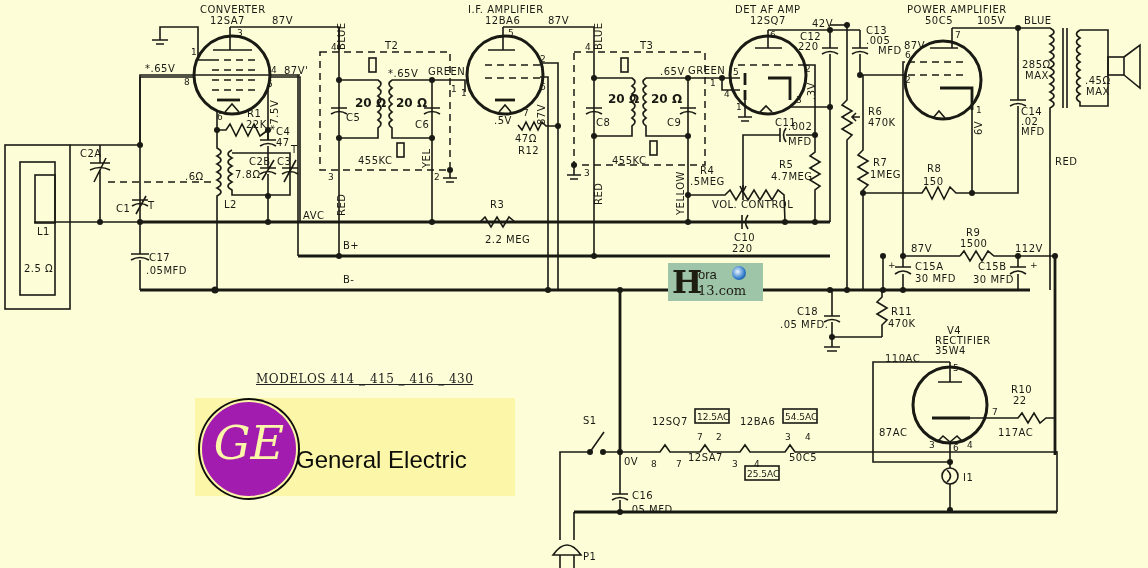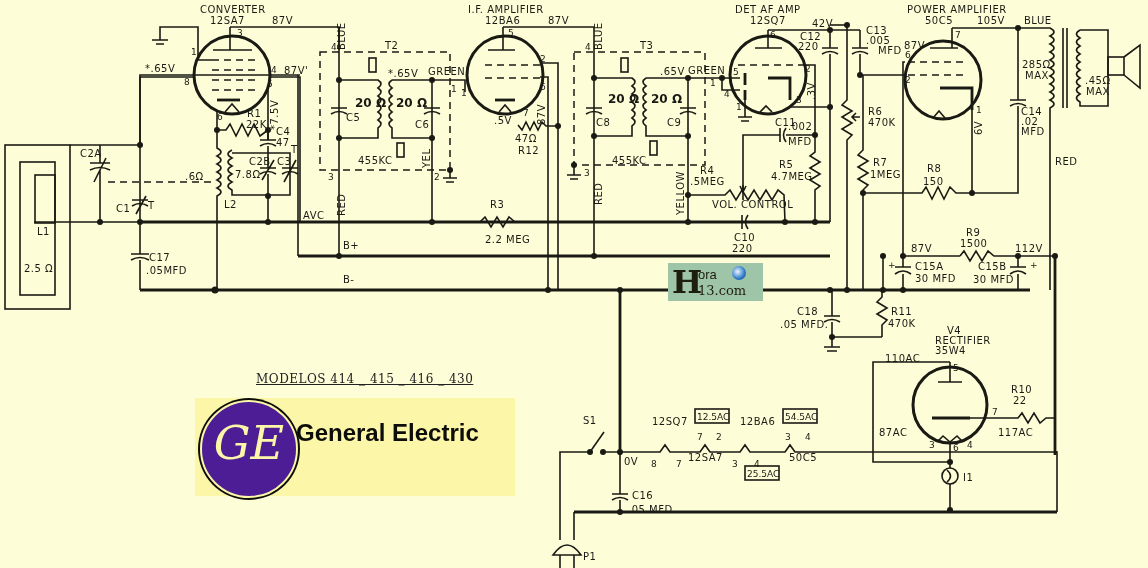--- a/index.html
+++ b/index.html
@@ -8,23 +8,23 @@
   .w{stroke:#1a1a14;stroke-width:1.6;fill:none;}
   .wt{stroke:#1a1a14;stroke-width:2.8;fill:none;}
   .dash{stroke:#1a1a14;stroke-width:1.5;fill:none;stroke-dasharray:7 5;}
   .tube{stroke:#1a1a14;stroke-width:3;fill:none;}
   .dot{fill:#1a1a14;}
   text.l{font-family:"DejaVu Sans",sans-serif;font-size:10px;fill:#1a1a14;letter-spacing:0.5px;}
   text.s{font-family:"DejaVu Sans",sans-serif;font-size:9px;fill:#1a1a14;}
   text.b{font-family:"DejaVu Sans",sans-serif;font-size:12px;font-weight:bold;fill:#1a1a14;}
   .models{position:absolute;left:256px;top:372px;font-family:"DejaVu Serif",serif;font-size:12px;color:#222;letter-spacing:0.5px;text-decoration:underline;}
   .ge-box{position:absolute;left:195px;top:398px;width:320px;height:98px;background:#fbf6a8;}
-  .ge-logo{position:absolute;left:200px;top:400px;width:94px;height:94px;border-radius:50%;background:#4c1d95;border:2px solid #fbf6a8;box-shadow:0 0 0 2px #0d0d0a;}
+  .ge-logo{position:absolute;left:200px;top:400px;width:94px;height:94px;border-radius:50%;background:#a21caf;border:2px solid #fbf6a8;box-shadow:0 0 0 2px #0d0d0a;}
   .ge-logo span{position:absolute;left:0;top:14px;width:94px;text-align:center;font-family:"DejaVu Serif",serif;font-style:italic;font-size:46px;color:#fbf6a8;}
-  .ge-name{position:absolute;left:296px;top:419px;font-family:"Liberation Sans",sans-serif;font-weight:bold;font-size:24px;color:#0d0d0a;}
+  .ge-name{position:absolute;left:296px;top:446px;font-family:"Liberation Sans",sans-serif;font-weight:normal;font-size:24px;color:#0d0d0a;}
   .hora{position:absolute;left:668px;top:263px;width:95px;height:38px;background:#9fc5a8;}
   .hora .h{position:absolute;left:4px;top:0px;font-family:"DejaVu Serif",serif;font-weight:bold;font-size:32px;color:#1d1d10;}
   .hora .t1{position:absolute;left:30px;top:4px;font-family:Liberation Sans, sans-serif;font-size:13px;color:#1d1d10;}
   .hora .t2{position:absolute;left:30px;top:20px;font-family:"DejaVu Serif",serif;font-size:13px;color:#1d1d10;}
   .hora .globe{position:absolute;left:64px;top:3px;width:14px;height:14px;border-radius:50%;background:radial-gradient(circle at 40% 40%,#e8f4ff,#2c79c9 60%,#1a3d6d);}
 </style>
 </head>
 <body>
 
 <svg id="schem" width="1148" height="568" viewBox="0 0 1148 568">

